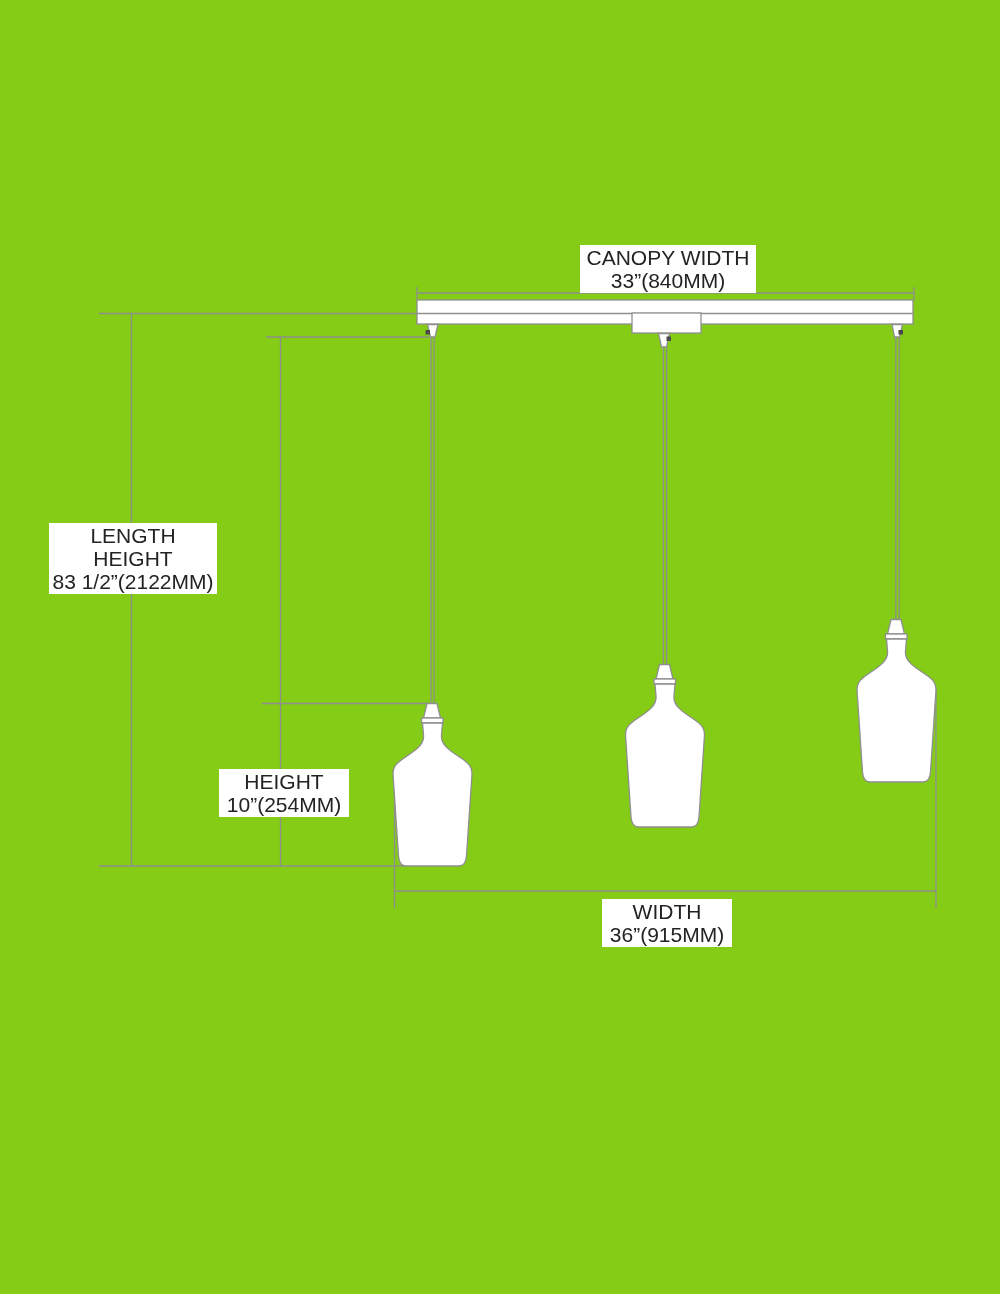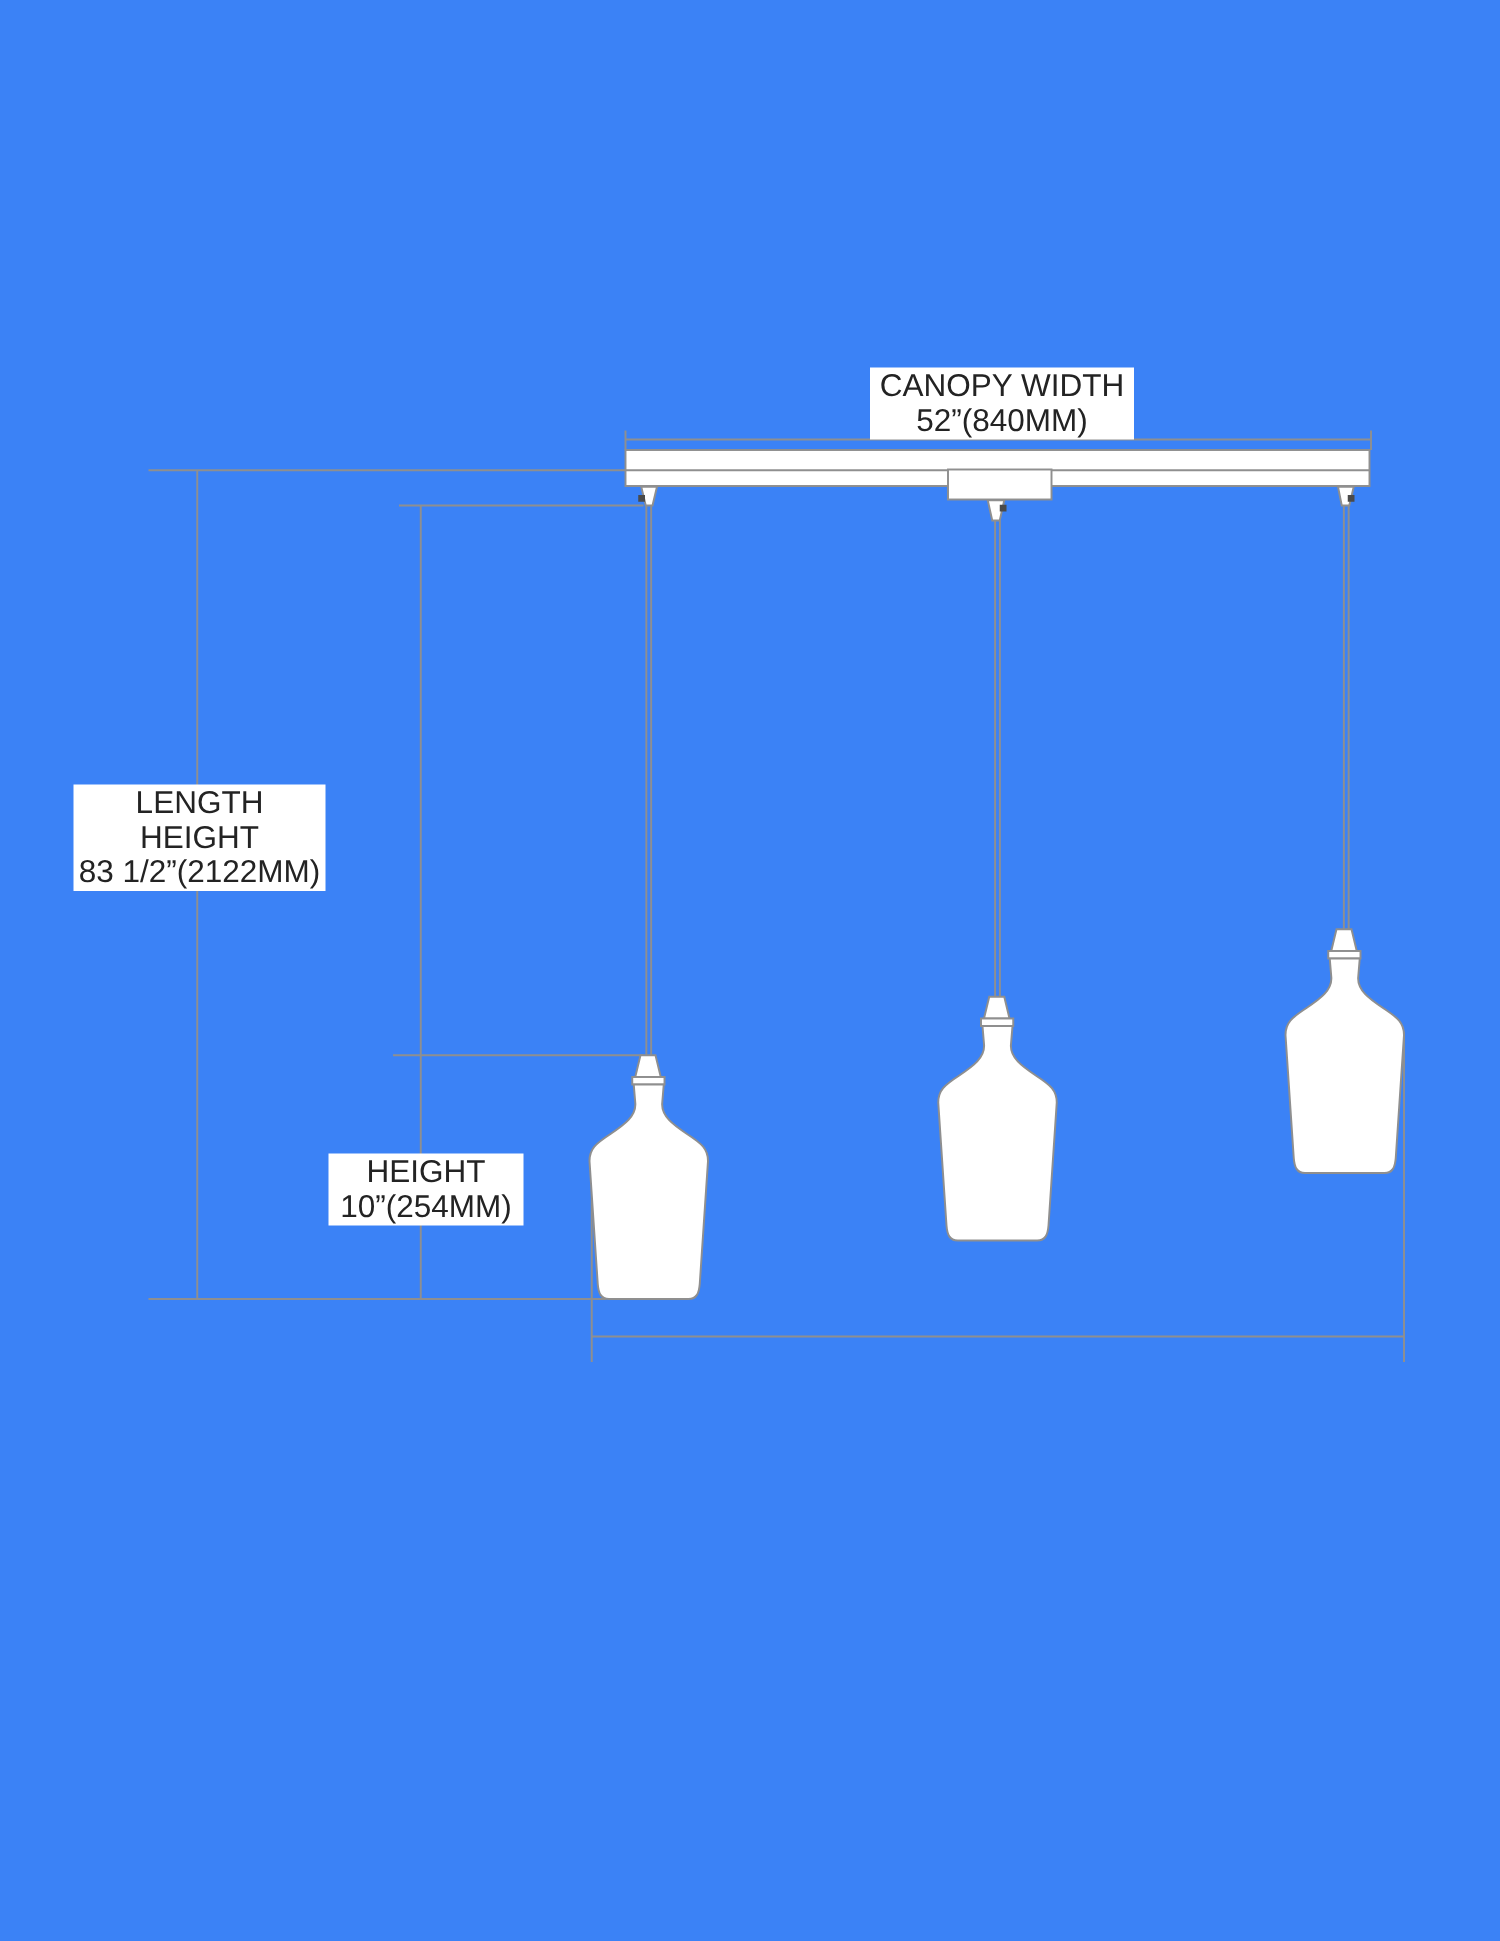--- a/index.html
+++ b/index.html
@@ -4,21 +4,21 @@
 <style>
   html, body {
     margin: 0;
     padding: 0;
     background: #ffffff;
   }
   #stage {
     position: relative;
     width: 1000px;
     height: 1294px;
-    background: #3b82f6;
+    background: #84cc16;
     font-family: "Liberation Sans", sans-serif;
     overflow: hidden;
   }
   #drawing {
     position: absolute;
     left: 0;
     top: 0;
   }
   .dim-label {
     position: absolute;
@@ -118,29 +118,33 @@
     <g>
       <use href="#pendant-unit" transform="translate(232.5,-39)"></use>
     </g>
     <g>
       <use href="#pendant-unit" transform="translate(464,-84)"></use>
     </g>
   </svg>
 
   <div class="dim-label" style="left:580px; top:245px; width:172px;">
     <span>CANOPY WIDTH</span>
-    <span>52”(840MM)</span>
+    <span>33”(840MM)</span>
   </div>
 
 
   <div class="dim-label" style="left:49px; top:523px; width:164px;">
     <span>LENGTH</span>
     <span>HEIGHT</span>
     <span>83 1/2”(2122MM)</span>
   </div>
 
   <div class="dim-label" style="left:219px; top:769px; width:126px;">
     <span>HEIGHT</span>
     <span>10”(254MM)</span>
   </div>
 
+  <div class="dim-label" style="left:602px; top:899px; width:126px;">
+    <span>WIDTH</span>
+    <span>36”(915MM)</span>
+  </div>
 
 </div>
 
 </body></html>

